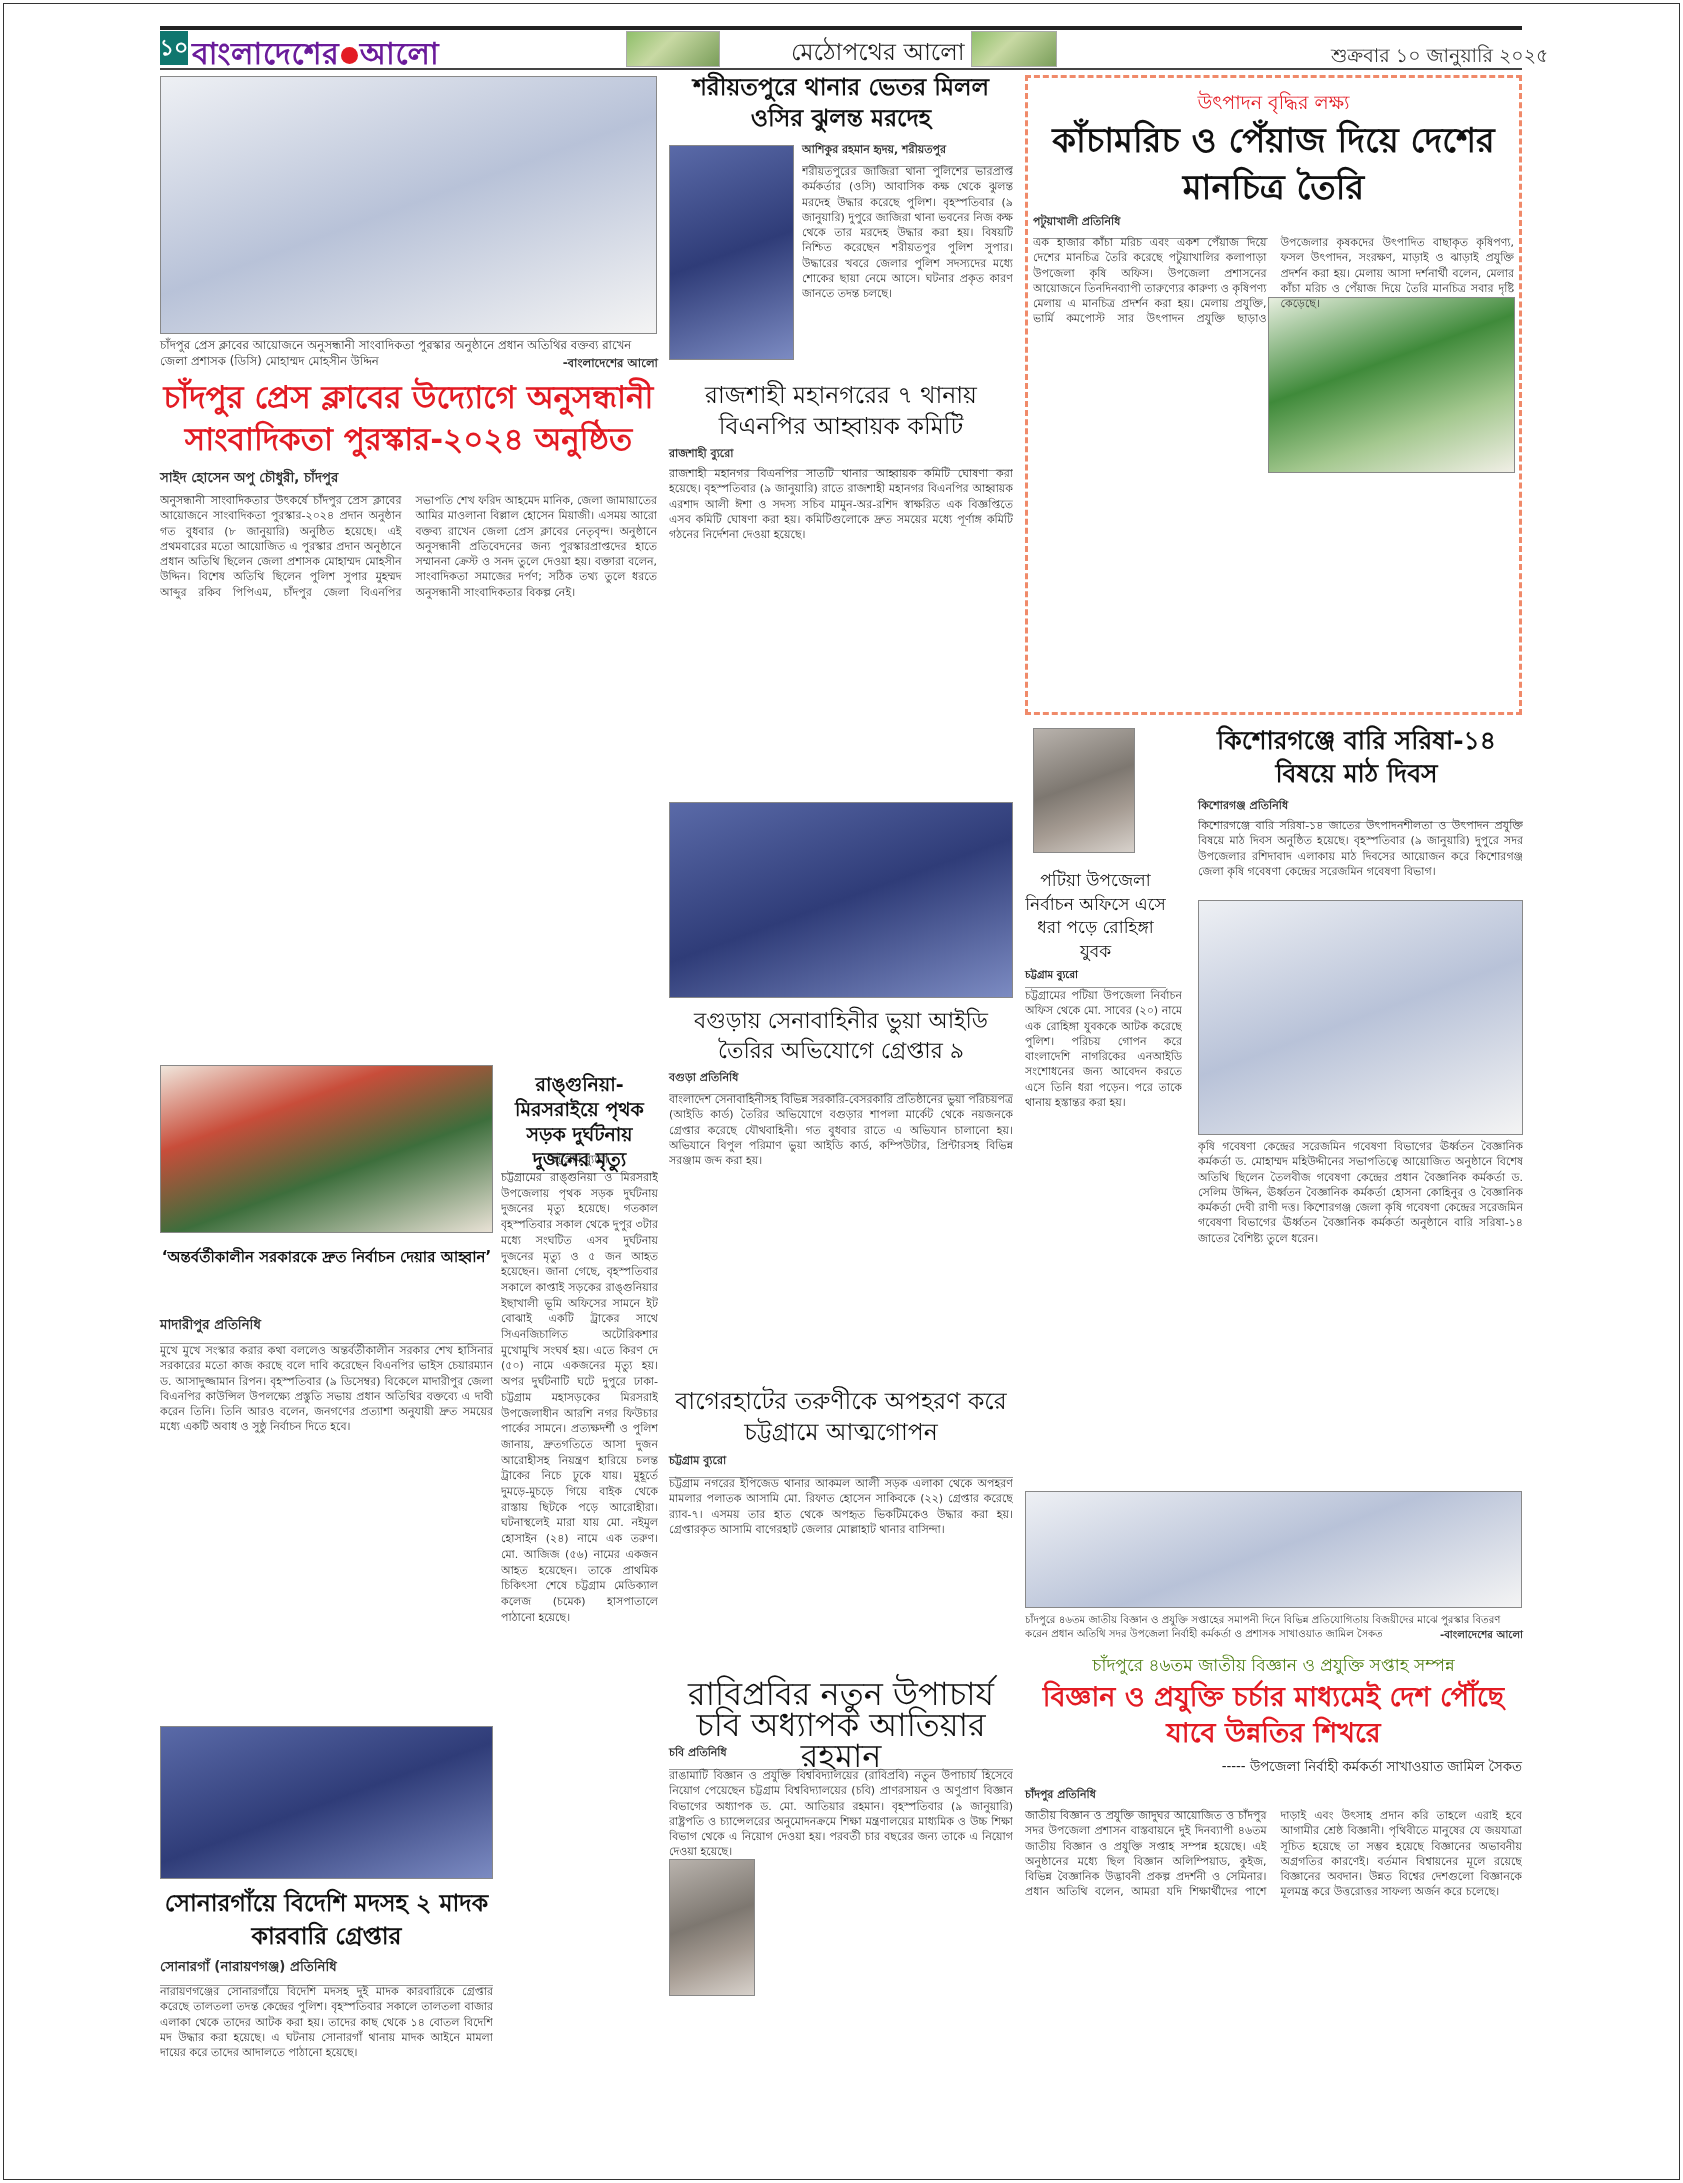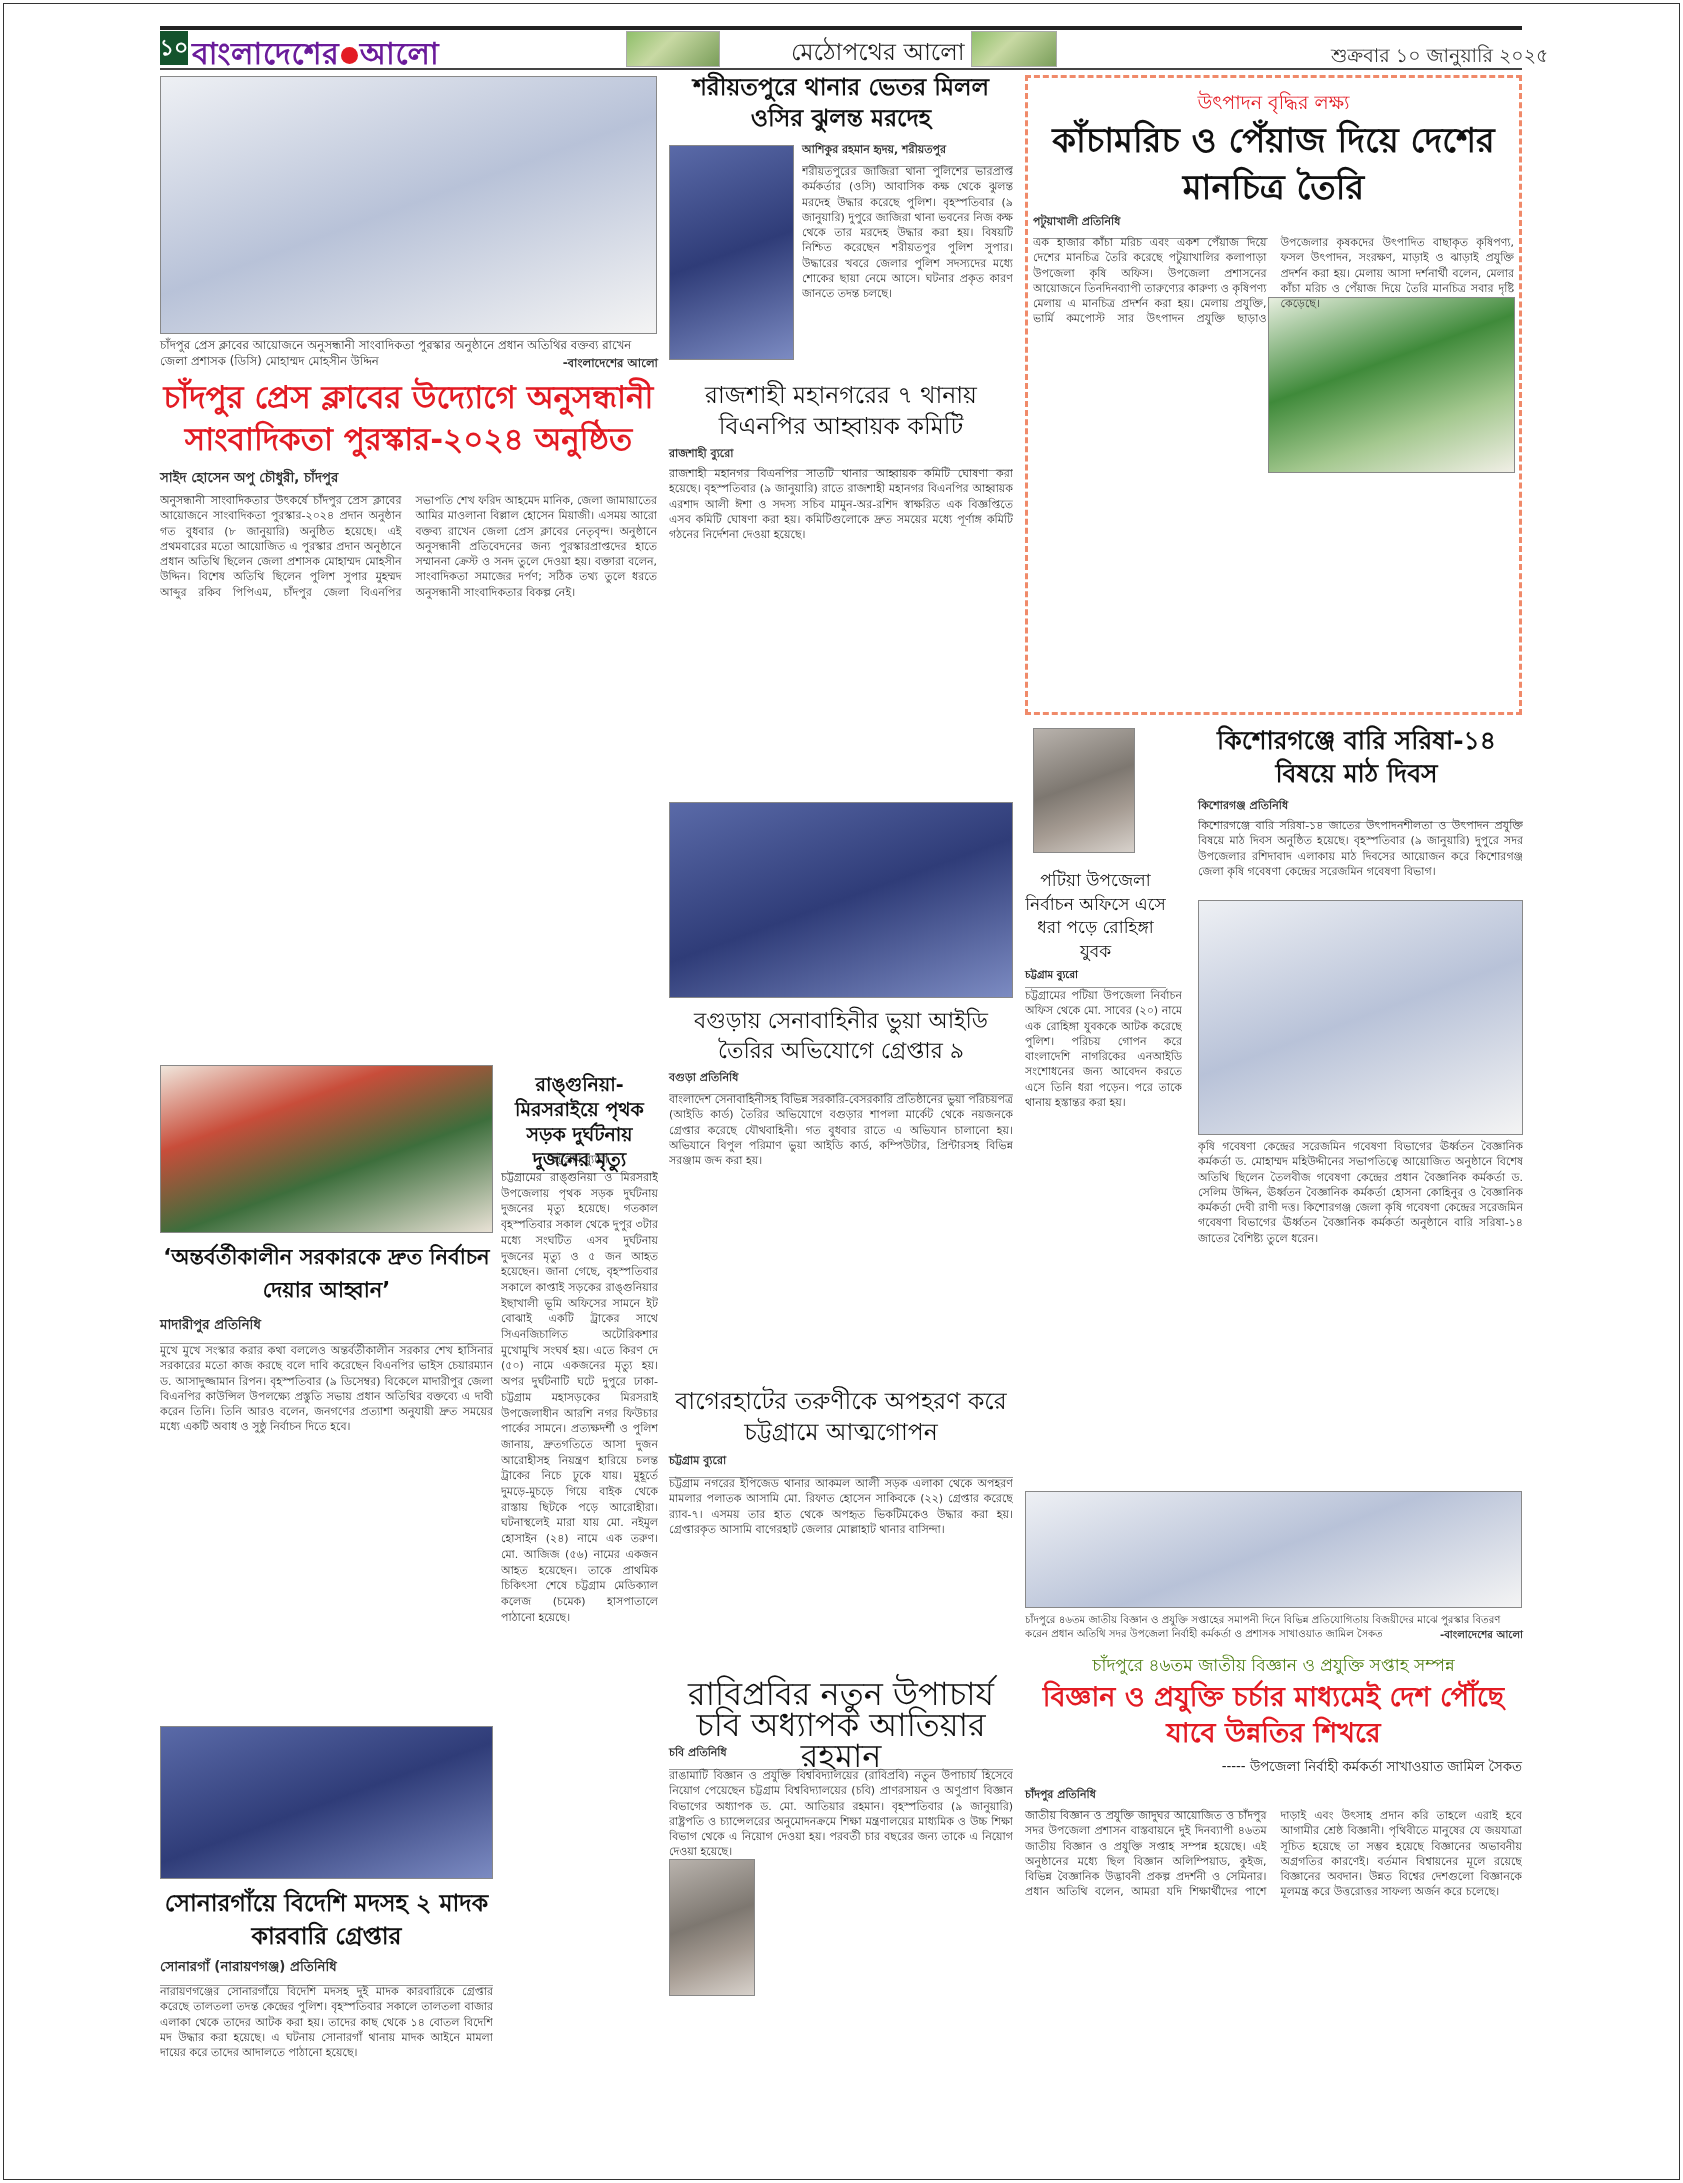--- a/index.html
+++ b/index.html
@@ -2,21 +2,21 @@
 <html style="font-size:12.5px"><head>
 <meta charset="utf-8">
 <style>
   * { box-sizing: border-box; margin: 0; padding: 0; }
   html, body { width: 1683px; height: 2183px; background: #fff; overflow: hidden; }
   body { font-family: "DejaVu Sans", sans-serif; color: #222; position: relative; }
   .frame { position: absolute; left: 3.1px; top: 3.1px; width: 1677px; height: 2177px; border: 1.6px solid #333; }
   .abs { position: absolute; }
   .topbar { left: 160px; top: 26px; width: 1362px; height: 3.9px; background: #222; }
   .bottombar { left: 160px; top: 68px; width: 1362px; height: 2.3px; background: #444; }
-  .pagenum { left: 160px; top: 31px; width: 28px; height: 34px; background: #14532d; color: #fff; font-size: 22px; font-weight: bold; display:flex; align-items:center; justify-content:center; }
+  .pagenum { left: 160px; top: 31px; width: 28px; height: 34px; background: #0f766e; color: #fff; font-size: 22px; font-weight: bold; display:flex; align-items:center; justify-content:center; }
   .masthead { left: 192px; top: 30px; font-size: 30px; font-weight: bold; color: #6a1b9a; letter-spacing: 0.8px; }
   .masthead .dot { display:inline-block; width: 17px; height: 17px; border-radius: 50%; background: #e31b23; vertical-align: middle; margin: 0 1.6px; }
   .thumb { top: 31px; width: 94px; height: 36px; background: linear-gradient(135deg,#8fbf6a,#c8d9a3 40%,#7a9e5a); border: 0.8px solid #aaa; }
   .section { left: 791px; top: 34px; font-size: 23.5px; color: #222; }
   .date { left: 1331px; top: 41px; font-size: 19px; color: #333; }
   .photo { background: linear-gradient(160deg,#b9b3ad,#7d7770 45%,#a69c93 70%,#d8d2cc); border: 0.8px solid #888; }
   .photo.blue { background: linear-gradient(160deg,#5a6aa8,#2f3c78 50%,#7c8bc2); }
   .photo.green { background: linear-gradient(160deg,#e8efe0,#3f8a3a 40%,#a4c88f 70%,#f1efe6); }
   .photo.red { background: linear-gradient(160deg,#f0e6dc,#c84d3a 30%,#3d6e3c 60%,#e9e2d6); }
   .photo.light { background: linear-gradient(160deg,#eef0f4,#b8c2d8 50%,#f4f4f4); }
@@ -52,21 +52,21 @@
 <div class="abs credit" style="left:501px;top:354px;width:157px">-বাংলাদেশের আলো</div>
 <div class="abs hl hl-red" style="left:160px;top:376px;width:497px;font-size:31px;line-height:42px">চাঁদপুর প্রেস ক্লাবের উদ্যোগে অনুসন্ধানী সাংবাদিকতা পুরস্কার-২০২৪ অনুষ্ঠিত</div>
 <div class="abs byline" style="left:160px;top:468px;width:241px">সাইদ হোসেন অপু চৌধুরী, চাঁদপুর</div>
 <div class="abs body cols2" style="left:160px;top:493px;width:497px;height:540px">অনুসন্ধানী সাংবাদিকতার উৎকর্ষে চাঁদপুর প্রেস ক্লাবের আয়োজনে সাংবাদিকতা পুরস্কার-২০২৪ প্রদান অনুষ্ঠান গত বুধবার (৮ জানুয়ারি) অনুষ্ঠিত হয়েছে। এই প্রথমবারের মতো আয়োজিত এ পুরস্কার প্রদান অনুষ্ঠানে প্রধান অতিথি ছিলেন জেলা প্রশাসক মোহাম্মদ মোহসীন উদ্দিন। বিশেষ অতিথি ছিলেন পুলিশ সুপার মুহম্মদ আব্দুর রকিব পিপিএম, চাঁদপুর জেলা বিএনপির সভাপতি শেখ ফরিদ আহমেদ মানিক, জেলা জামায়াতের আমির মাওলানা বিল্লাল হোসেন মিয়াজী। এসময় আরো বক্তব্য রাখেন জেলা প্রেস ক্লাবের নেতৃবৃন্দ। অনুষ্ঠানে অনুসন্ধানী প্রতিবেদনের জন্য পুরস্কারপ্রাপ্তদের হাতে সম্মাননা ক্রেস্ট ও সনদ তুলে দেওয়া হয়। বক্তারা বলেন, সাংবাদিকতা সমাজের দর্পণ; সঠিক তথ্য তুলে ধরতে অনুসন্ধানী সাংবাদিকতার বিকল্প নেই।</div>
 
 <div class="abs photo red" style="left:160px;top:1065px;width:333px;height:168px"></div>
 <div class="abs hl" style="left:501px;top:1072px;width:157px;font-size:19px;line-height:25px">রাঙ্গুনিয়া-মিরসরাইয়ে পৃথক সড়ক দুর্ঘটনায় দুজনের মৃত্যু</div>
 <div class="abs" style="left:501px;top:1151px;width:157px;font-size:11px;text-align:center;border-bottom:0.8px solid #999;padding-bottom:3.1px">চট্টগ্রাম ব্যুরো</div>
 <div class="abs body center-text" style="left:501px;top:1170px;width:157px;height:798px;font-size:11px;line-height:15.7px">চট্টগ্রামের রাঙ্গুনিয়া ও মিরসরাই উপজেলায় পৃথক সড়ক দুর্ঘটনায় দুজনের মৃত্যু হয়েছে। গতকাল বৃহস্পতিবার সকাল থেকে দুপুর ৩টার মধ্যে সংঘটিত এসব দুর্ঘটনায় দুজনের মৃত্যু ও ৫ জন আহত হয়েছেন। জানা গেছে, বৃহস্পতিবার সকালে কাপ্তাই সড়কের রাঙ্গুনিয়ার ইছাখালী ভূমি অফিসের সামনে ইট বোঝাই একটি ট্রাকের সাথে সিএনজিচালিত অটোরিকশার মুখোমুখি সংঘর্ষ হয়। এতে কিরণ দে (৫০) নামে একজনের মৃত্যু হয়। অপর দুর্ঘটনাটি ঘটে দুপুরে ঢাকা-চট্টগ্রাম মহাসড়কের মিরসরাই উপজেলাধীন আরশি নগর ফিউচার পার্কের সামনে। প্রত্যক্ষদর্শী ও পুলিশ জানায়, দ্রুতগতিতে আসা দুজন আরোহীসহ নিয়ন্ত্রণ হারিয়ে চলন্ত ট্রাকের নিচে ঢুকে যায়। মুহূর্তে দুমড়ে-মুচড়ে গিয়ে বাইক থেকে রাস্তায় ছিটকে পড়ে আরোহীরা। ঘটনাস্থলেই মারা যায় মো. নইমুল হোসাইন (২৪) নামে এক তরুণ। মো. আজিজ (৫৬) নামের একজন আহত হয়েছেন। তাকে প্রাথমিক চিকিৎসা শেষে চট্টগ্রাম মেডিক্যাল কলেজ (চমেক) হাসপাতালে পাঠানো হয়েছে।</div>
 
-<div class="abs hl" style="left:160px;top:1241px;width:333px;font-size:21px;line-height:33px">‘অন্তর্বর্তীকালীন সরকারকে দ্রুত নির্বাচন দেয়ার আহ্বান’</div>
+<div class="abs hl" style="left:160px;top:1241px;width:333px;font-size:15px;line-height:33px">‘অন্তর্বর্তীকালীন সরকারকে দ্রুত নির্বাচন দেয়ার আহ্বান’</div>
 <div class="abs byline" style="left:160px;top:1315px;width:333px">মাদারীপুর প্রতিনিধি</div>
 <div class="abs body" style="left:160px;top:1343px;width:333px;height:372px">মুখে মুখে সংস্কার করার কথা বললেও অন্তর্বর্তীকালীন সরকার শেখ হাসিনার সরকারের মতো কাজ করছে বলে দাবি করেছেন বিএনপির ভাইস চেয়ারম্যান ড. আসাদুজ্জামান রিপন। বৃহস্পতিবার (৯ ডিসেম্বর) বিকেলে মাদারীপুর জেলা বিএনপির কাউন্সিল উপলক্ষ্যে প্রস্তুতি সভায় প্রধান অতিথির বক্তব্যে এ দাবী করেন তিনি। তিনি আরও বলেন, জনগণের প্রত্যাশা অনুযায়ী দ্রুত সময়ের মধ্যে একটি অবাধ ও সুষ্ঠু নির্বাচন দিতে হবে।</div>
 
 <div class="abs photo blue" style="left:160px;top:1726px;width:333px;height:153px"></div>
 <div class="abs hl" style="left:160px;top:1887px;width:333px;font-size:23.5px;line-height:33px">সোনারগাঁয়ে বিদেশি মদসহ ২ মাদক কারবারি গ্রেপ্তার</div>
 <div class="abs byline" style="left:160px;top:1957px;width:333px">সোনারগাঁ (নারায়ণগঞ্জ) প্রতিনিধি</div>
 <div class="abs body" style="left:160px;top:1984px;width:333px;height:180px">নারায়ণগঞ্জের সোনারগাঁয়ে বিদেশি মদসহ দুই মাদক কারবারিকে গ্রেপ্তার করেছে তালতলা তদন্ত কেন্দ্রের পুলিশ। বৃহস্পতিবার সকালে তালতলা বাজার এলাকা থেকে তাদের আটক করা হয়। তাদের কাছ থেকে ১৪ বোতল বিদেশি মদ উদ্ধার করা হয়েছে। এ ঘটনায় সোনারগাঁ থানায় মাদক আইনে মামলা দায়ের করে তাদের আদালতে পাঠানো হয়েছে।</div>
 
 <div class="abs hl" style="left:669px;top:72px;width:344px;font-size:23.5px;line-height:31px">শরীয়তপুরে থানার ভেতর মিলল ওসির ঝুলন্ত মরদেহ</div>
 <div class="abs photo blue" style="left:669px;top:145px;width:125px;height:215px"></div>

